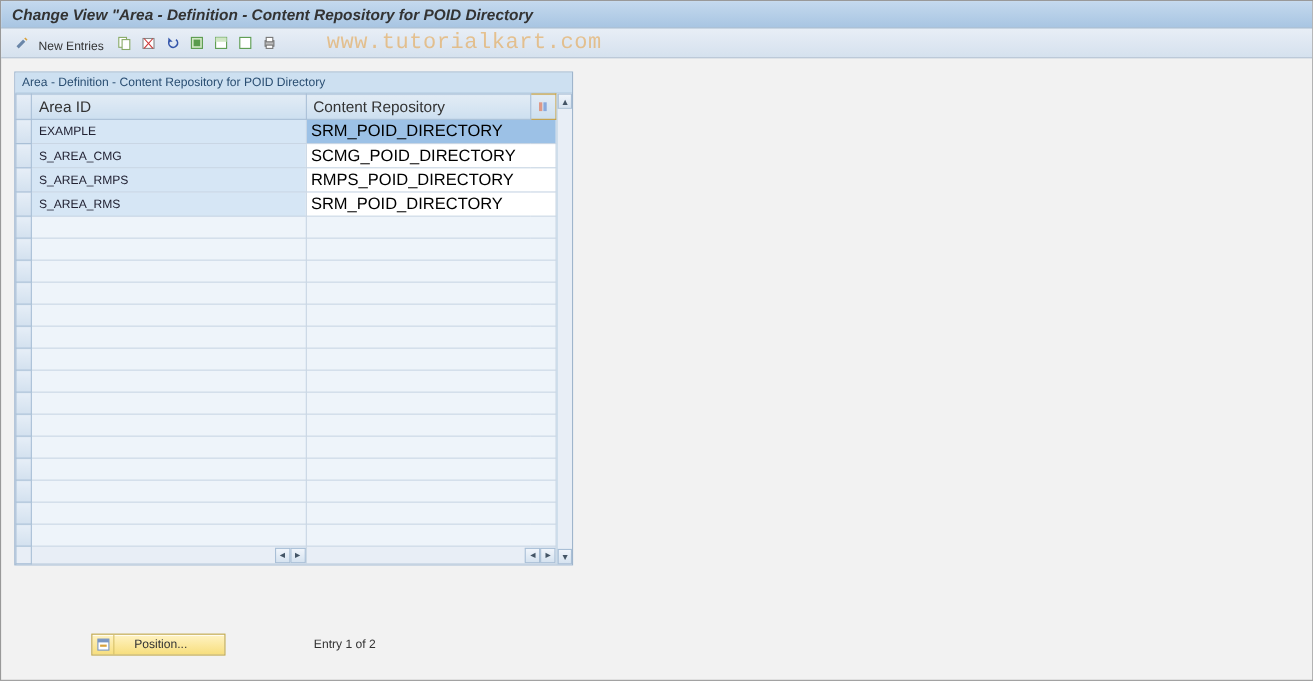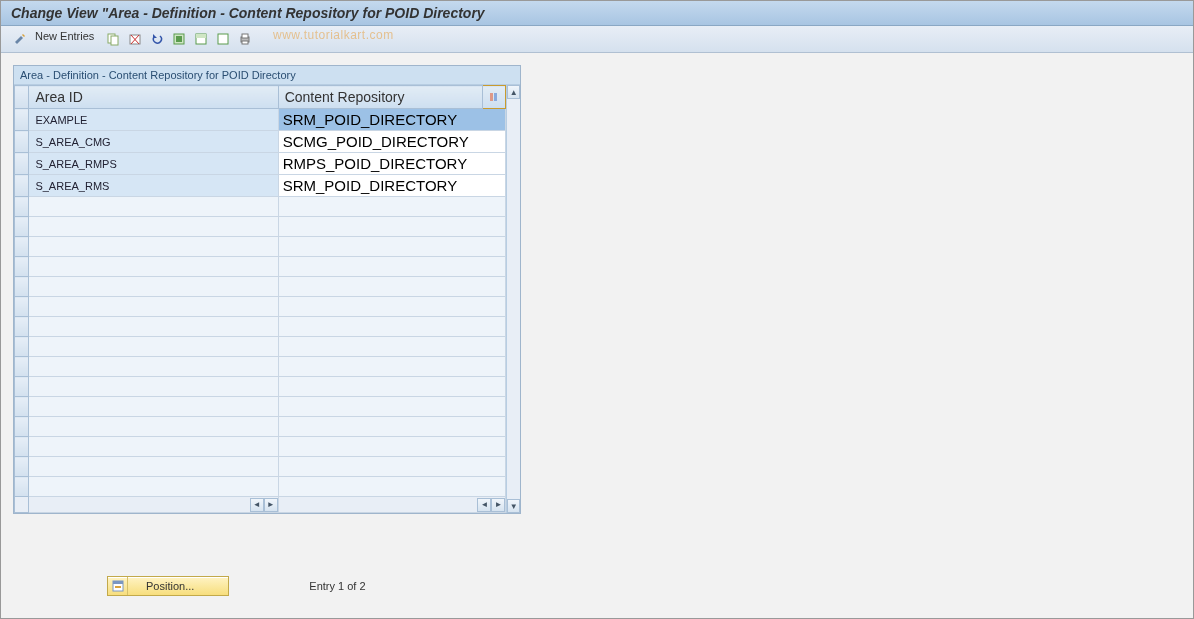--- a/index.html
+++ b/index.html
@@ -22,46 +22,46 @@
     font-size: 14px;
     font-style: italic;
     font-weight: bold;
     color: #333;
   }
   .toolbar {
     background: linear-gradient(#e8eef6, #d5e1ee);
     padding: 4px 10px;
     border-bottom: 1px solid #b0c0d2;
     display: flex;
-    align-items: flex-start;
+    align-items: flex-end;
     gap: 4px;
     position: relative;
   }
   .icon-btn {
     display: inline-flex;
     width: 18px;
     height: 18px;
     align-items: center;
     justify-content: center;
     cursor: pointer;
     border-radius: 2px;
   }
   .toolbar-text {
     color: #333;
     margin: 0 6px 0 2px;
     cursor: pointer;
   }
   .watermark {
     position: absolute;
-    left: 272px;
+    left: 296px;
     top: 2px;
-    font-size: 12px;
+    font-size: 20px;
     color: #e6a54d;
     opacity: 0.6;
-    font-family: Liberation Sans, sans-serif;
+    font-family: Liberation Mono, monospace;
     letter-spacing: 0.5px;
     pointer-events: none;
   }
   .work-area {
     padding: 12px;
   }
   .panel {
     width: 508px;
     border: 1px solid #9fb5cc;
     background: #e6eff8;
@@ -169,21 +169,21 @@
     display:flex; align-items:center; justify-content:center;
     color:#456; cursor:pointer;
   }
   .footer {
     position: absolute;
     bottom: 22px;
     left: 0;
     width: 100%;
     display: flex;
     align-items: center;
-    padding-left: 106px;
+    padding-left: 82px;
   }
   .pos-btn {
     display: flex;
     align-items: center;
     border: 1px solid #c2a94a;
     background: linear-gradient(#fff3c4,#f7de7d);
     height: 20px;
     cursor: pointer;
     box-shadow: 0 1px 0 #fff inset;
   }

